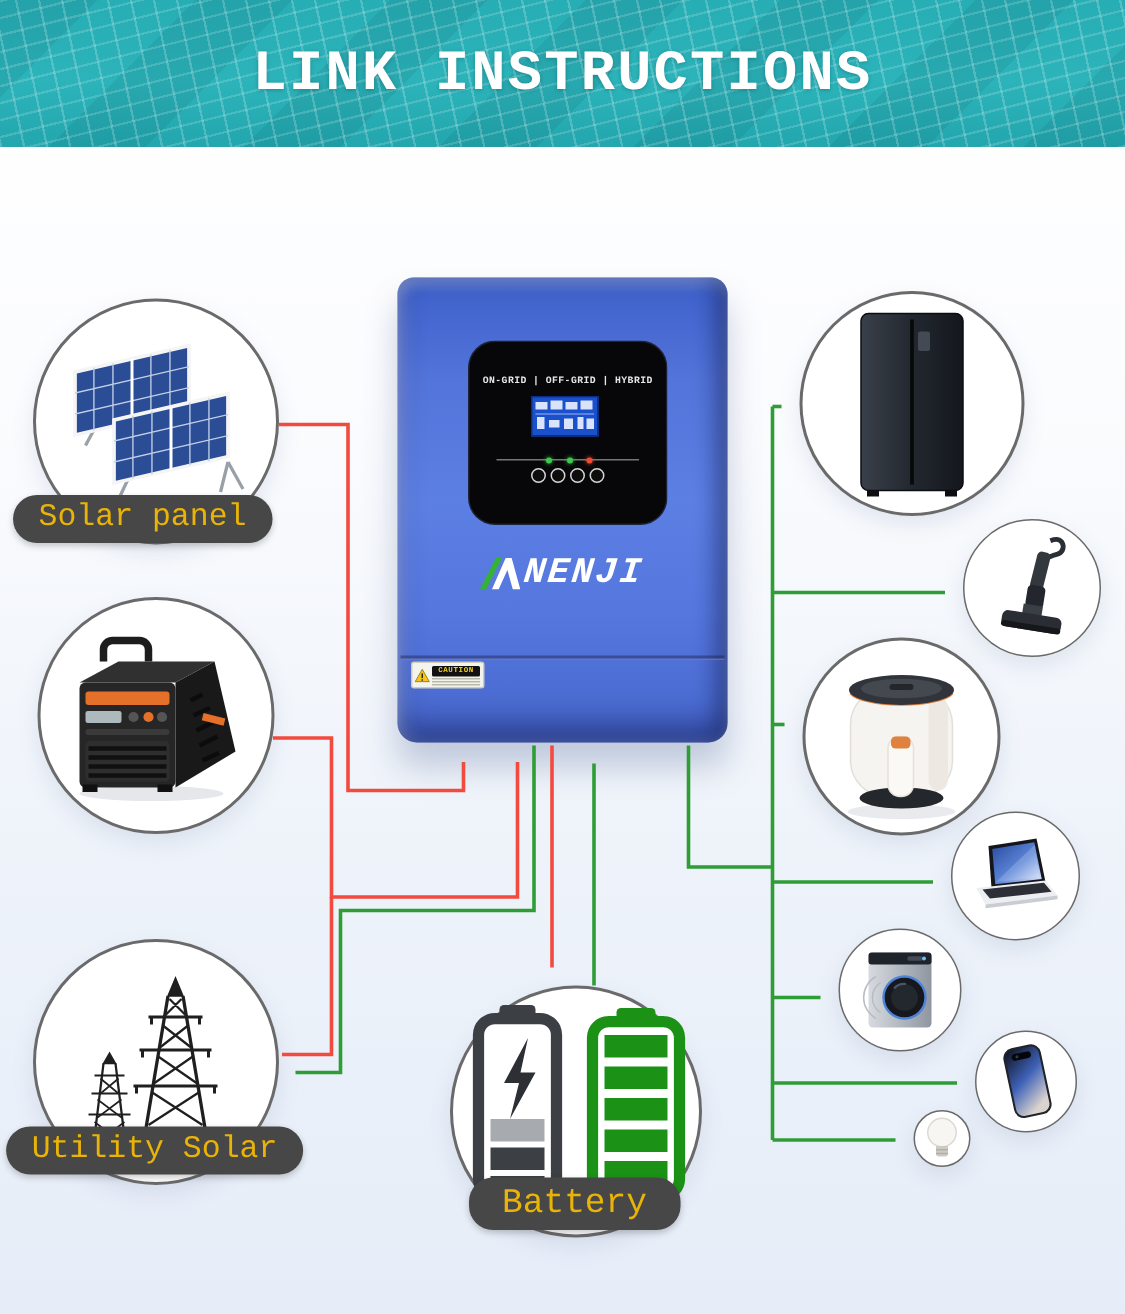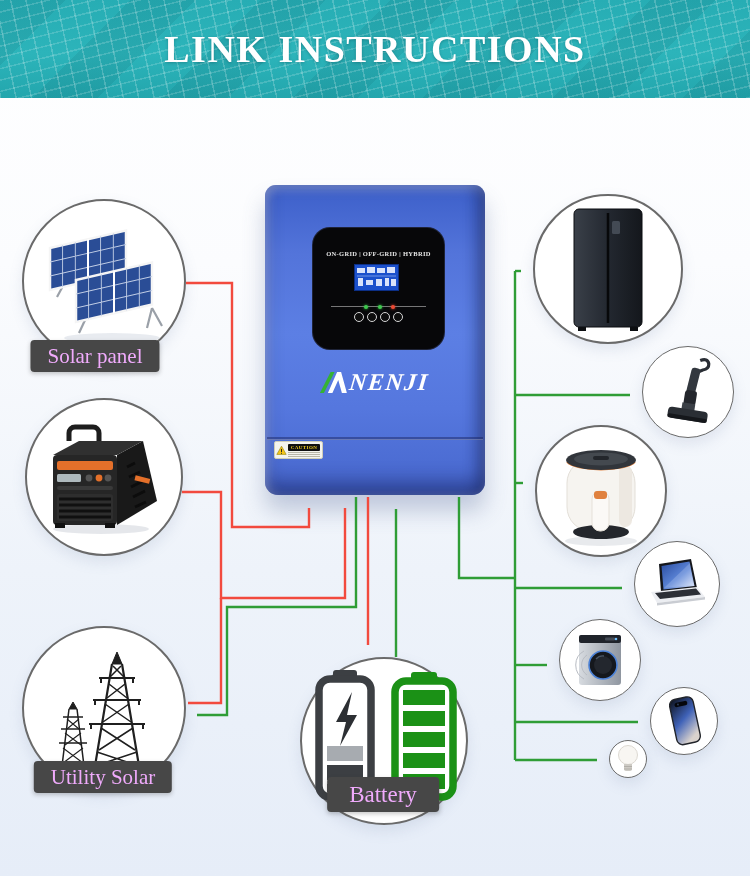--- a/index.html
+++ b/index.html
@@ -1,18 +1,18 @@
 <!DOCTYPE html>
 <html><head>
 <meta charset="utf-8">
 <style>
   html,body{margin:0;padding:0;}
   .page{
     position:relative;width:750px;height:876px;overflow:hidden;
-    font-family:Liberation Serif, serif;
+    font-family:Liberation Mono, monospace;
     background:linear-gradient(180deg,#ffffff 0%,#fbfcfe 30%,#eef3fa 65%,#e6edf8 100%);
   }
   
   .banner{
     position:absolute;left:0;top:0;width:750px;height:98px;
     background:
       repeating-linear-gradient(78deg, rgba(255,255,255,.20) 0 1.5px, rgba(255,255,255,0) 1.5px 15px),
       repeating-linear-gradient(-14deg, rgba(255,255,255,.16) 0 1.5px, rgba(255,255,255,0) 1.5px 11px),
       repeating-linear-gradient(135deg, rgba(0,70,80,.10) 0 46px, rgba(0,70,80,0) 46px 92px),
       linear-gradient(180deg,#27adb4 0%,#2cb4ba 55%,#23a6ad 100%);
@@ -25,24 +25,23 @@
   
   .circle{
     position:absolute;border-radius:50%;background:#ffffff;border:2px solid #6a6a6a;
     box-sizing:border-box;display:flex;align-items:center;justify-content:center;
     box-shadow:0 6px 14px rgba(110,130,170,.16);
   }
   .circle.small{border-width:1.5px;}
   
   .pill{
     position:absolute;transform:translateX(-50%);z-index:6;
-    background:#474747;color:#f0abfc;border-radius:4px;
+    background:#474747;color:#eab308;border-radius:16px;
     font-size:21px;line-height:32px;height:32px;padding:0 17px;white-space:nowrap;
     box-shadow:0 2px 4px rgba(40,40,40,.25);
-    margin-top:10px;
   }
   .pill.big{font-size:23px;line-height:35px;height:35px;padding:0 22px;}
   
   .inverter{
     position:absolute;left:265px;top:185px;width:220px;height:310px;z-index:2;
     border-radius:11px 11px 13px 13px;
     background:linear-gradient(180deg,#3c5fc9 0%,#5374da 22%,#5c7fe4 48%,#5577de 72%,#4767cd 100%);
     box-shadow:
       inset 5px 0 10px rgba(255,255,255,.16),
       inset -8px 0 14px rgba(18,28,80,.38),
@@ -164,21 +163,21 @@
       <rect x="18" y="118" width="36" height="8" fill="#3c3f43"></rect>
       <rect x="102" y="6" width="26" height="10" rx="3" fill="#1b9116"></rect>
       <rect x="86" y="15" width="58" height="116" rx="11" fill="#ffffff" stroke="#1b9116" stroke-width="7.5"></rect>
       <rect x="94" y="24" width="42" height="15" fill="#1b9116"></rect>
       <rect x="94" y="45" width="42" height="15" fill="#1b9116"></rect>
       <rect x="94" y="66" width="42" height="15" fill="#1b9116"></rect>
       <rect x="94" y="87" width="42" height="15" fill="#1b9116"></rect>
       <rect x="94" y="108" width="42" height="15" fill="#1b9116"></rect>
     </svg>
   </div>
-  <div class="pill big" style="left:383px;top:767px;text-align:center;">Battery</div>
+  <div class="pill big" style="left:383px;top:785px;text-align:center;">Battery</div>
 
   <div class="circle" style="left:533px;top:194px;width:150px;height:150px;">
     <svg width="120" height="132" viewBox="0 0 120 132">
       <defs>
           <linearGradient id="fr" x1="0" y1="0" x2="1" y2="0">
         <stop offset="0" stop-color="#3a4049"></stop>
             <stop offset=".5" stop-color="#232830"></stop>
             <stop offset="1" stop-color="#14171c"></stop>
       </linearGradient>
         </defs>

